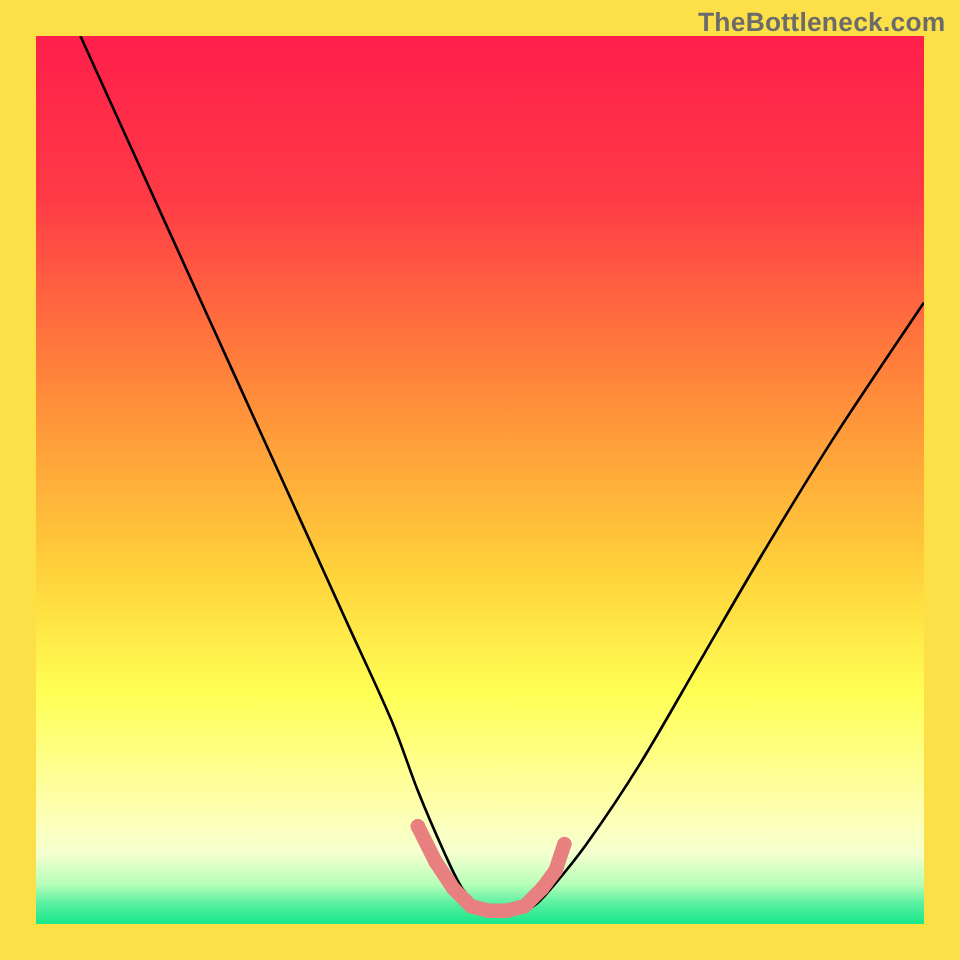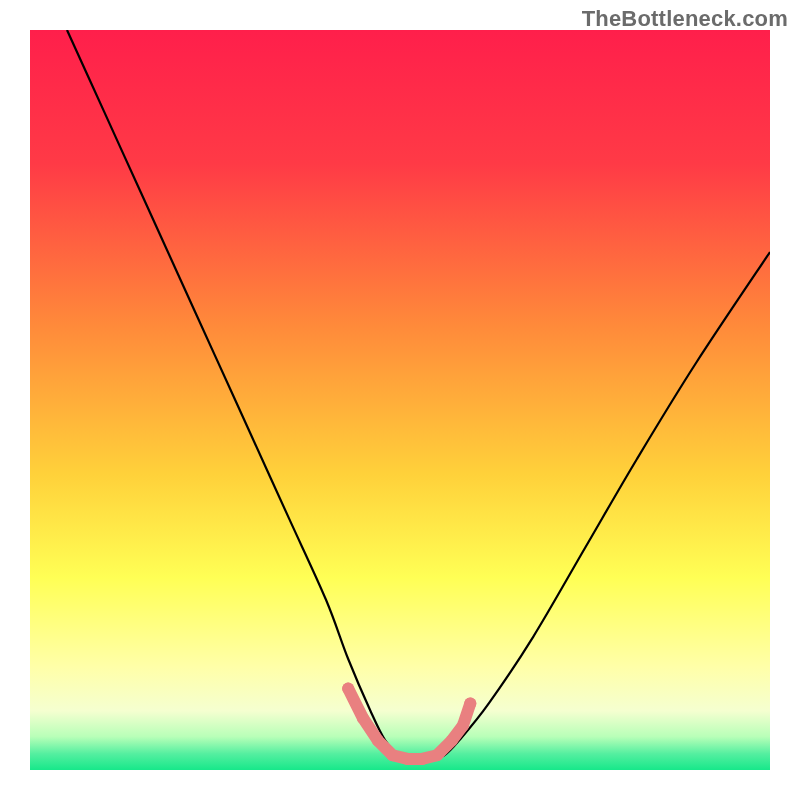--- a/index.html
+++ b/index.html
@@ -9,21 +9,21 @@
     height: 800px;
     background: #000;
     overflow: hidden;
     font-family: Arial, Helvetica, sans-serif;
   }
   .frame {
     position: absolute;
     top: 0; left: 0;
     width: 800px;
     height: 800px;
-    background: #ffffff;
+    background: #fde047;
   }
   .plot {
     position: absolute;
     top: 30px;
     left: 30px;
     width: 740px;
     height: 740px;
     overflow: hidden;
   }
   .gradient {

